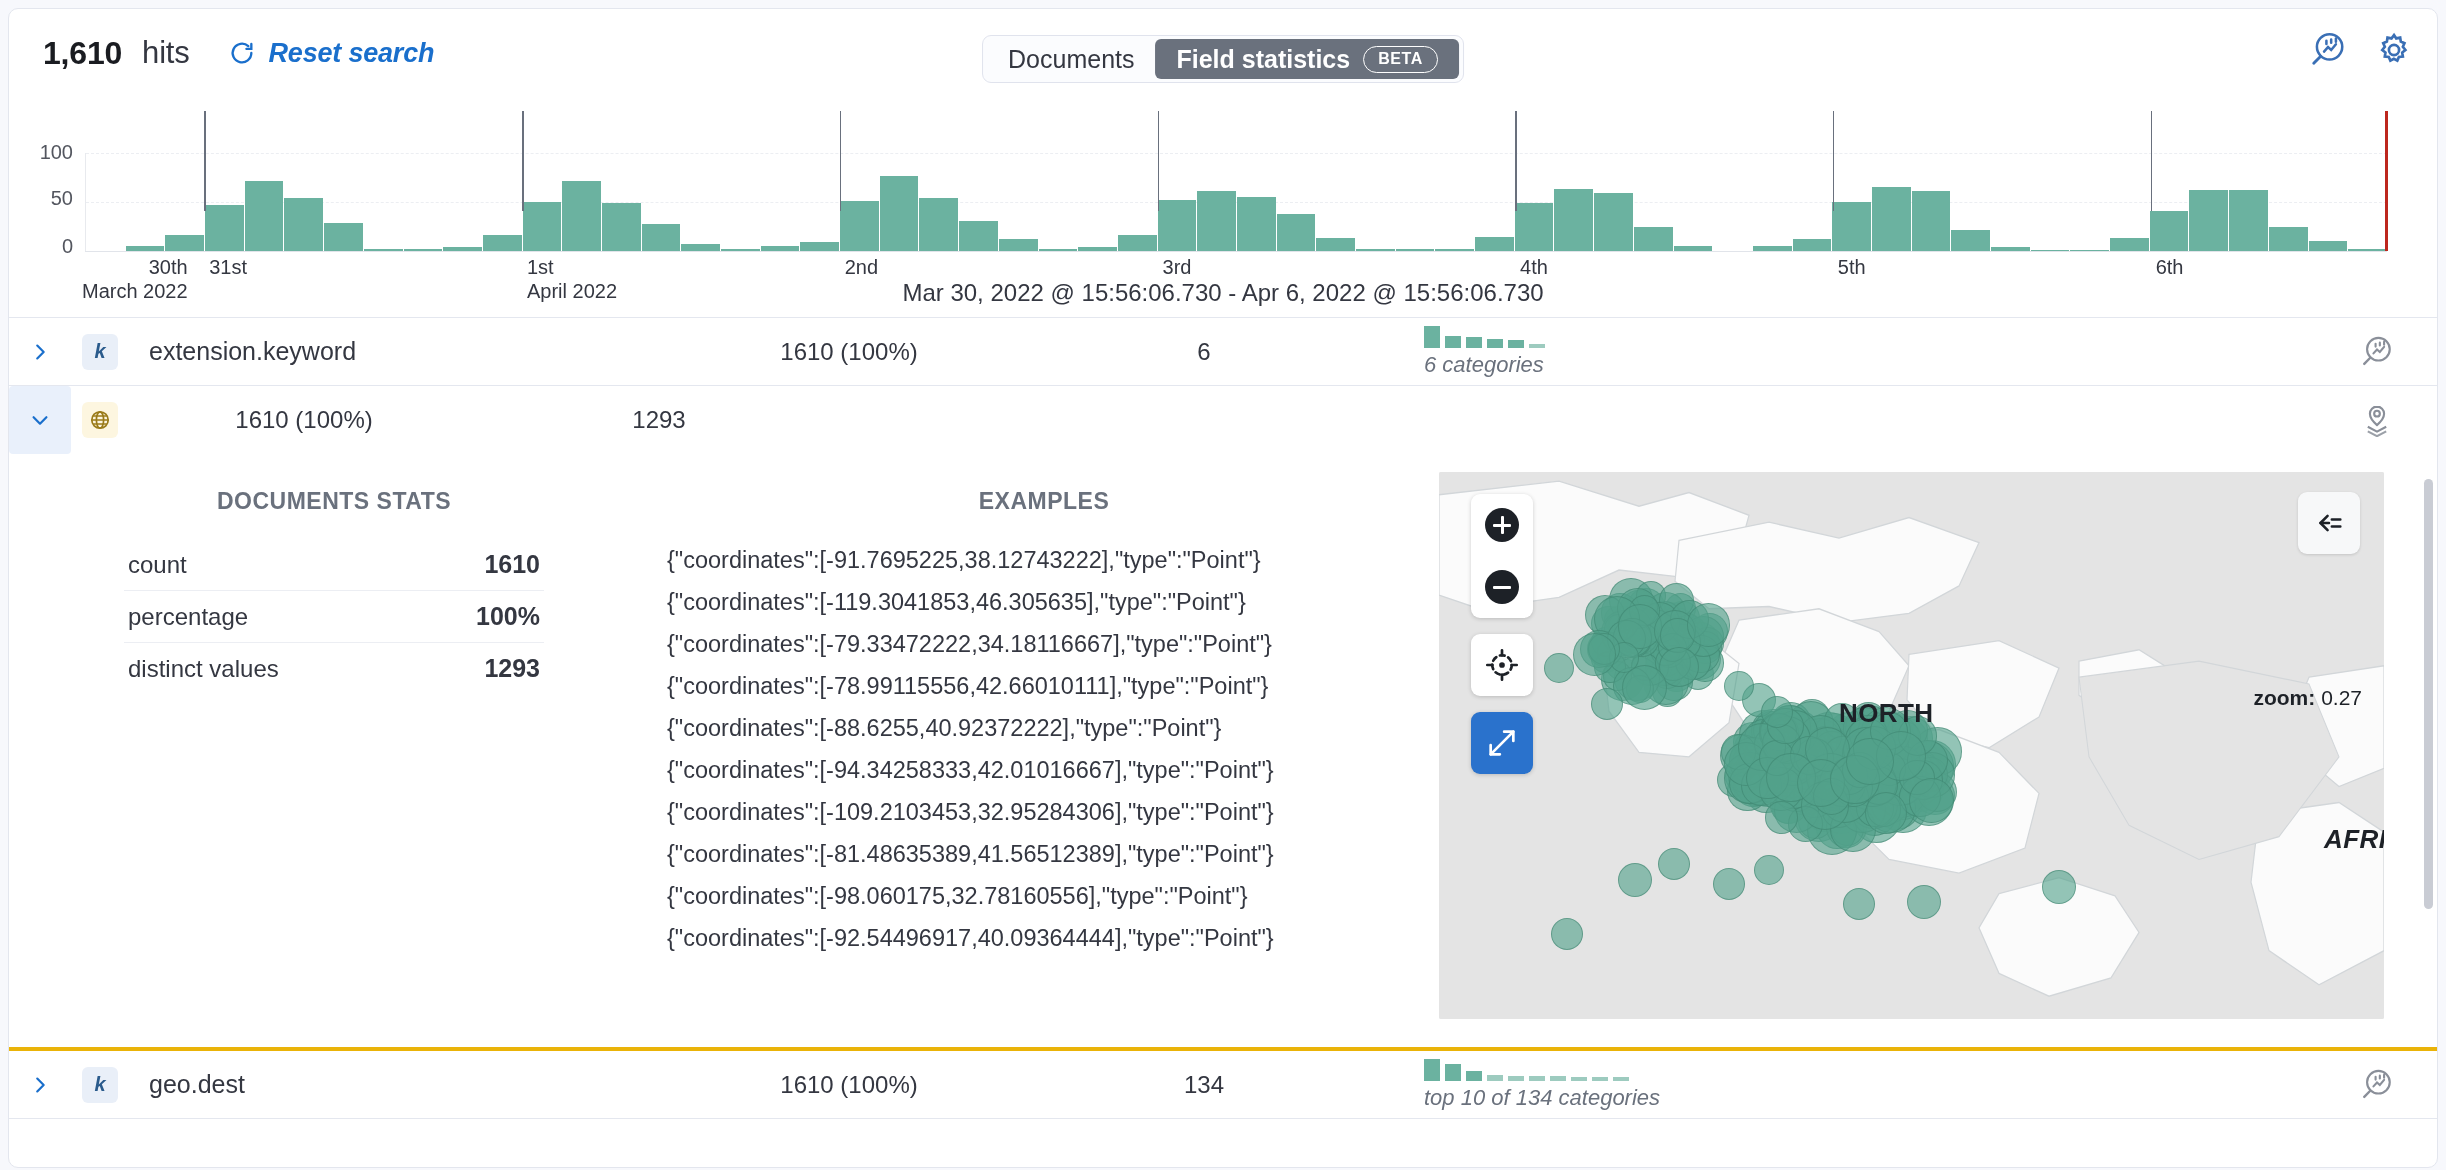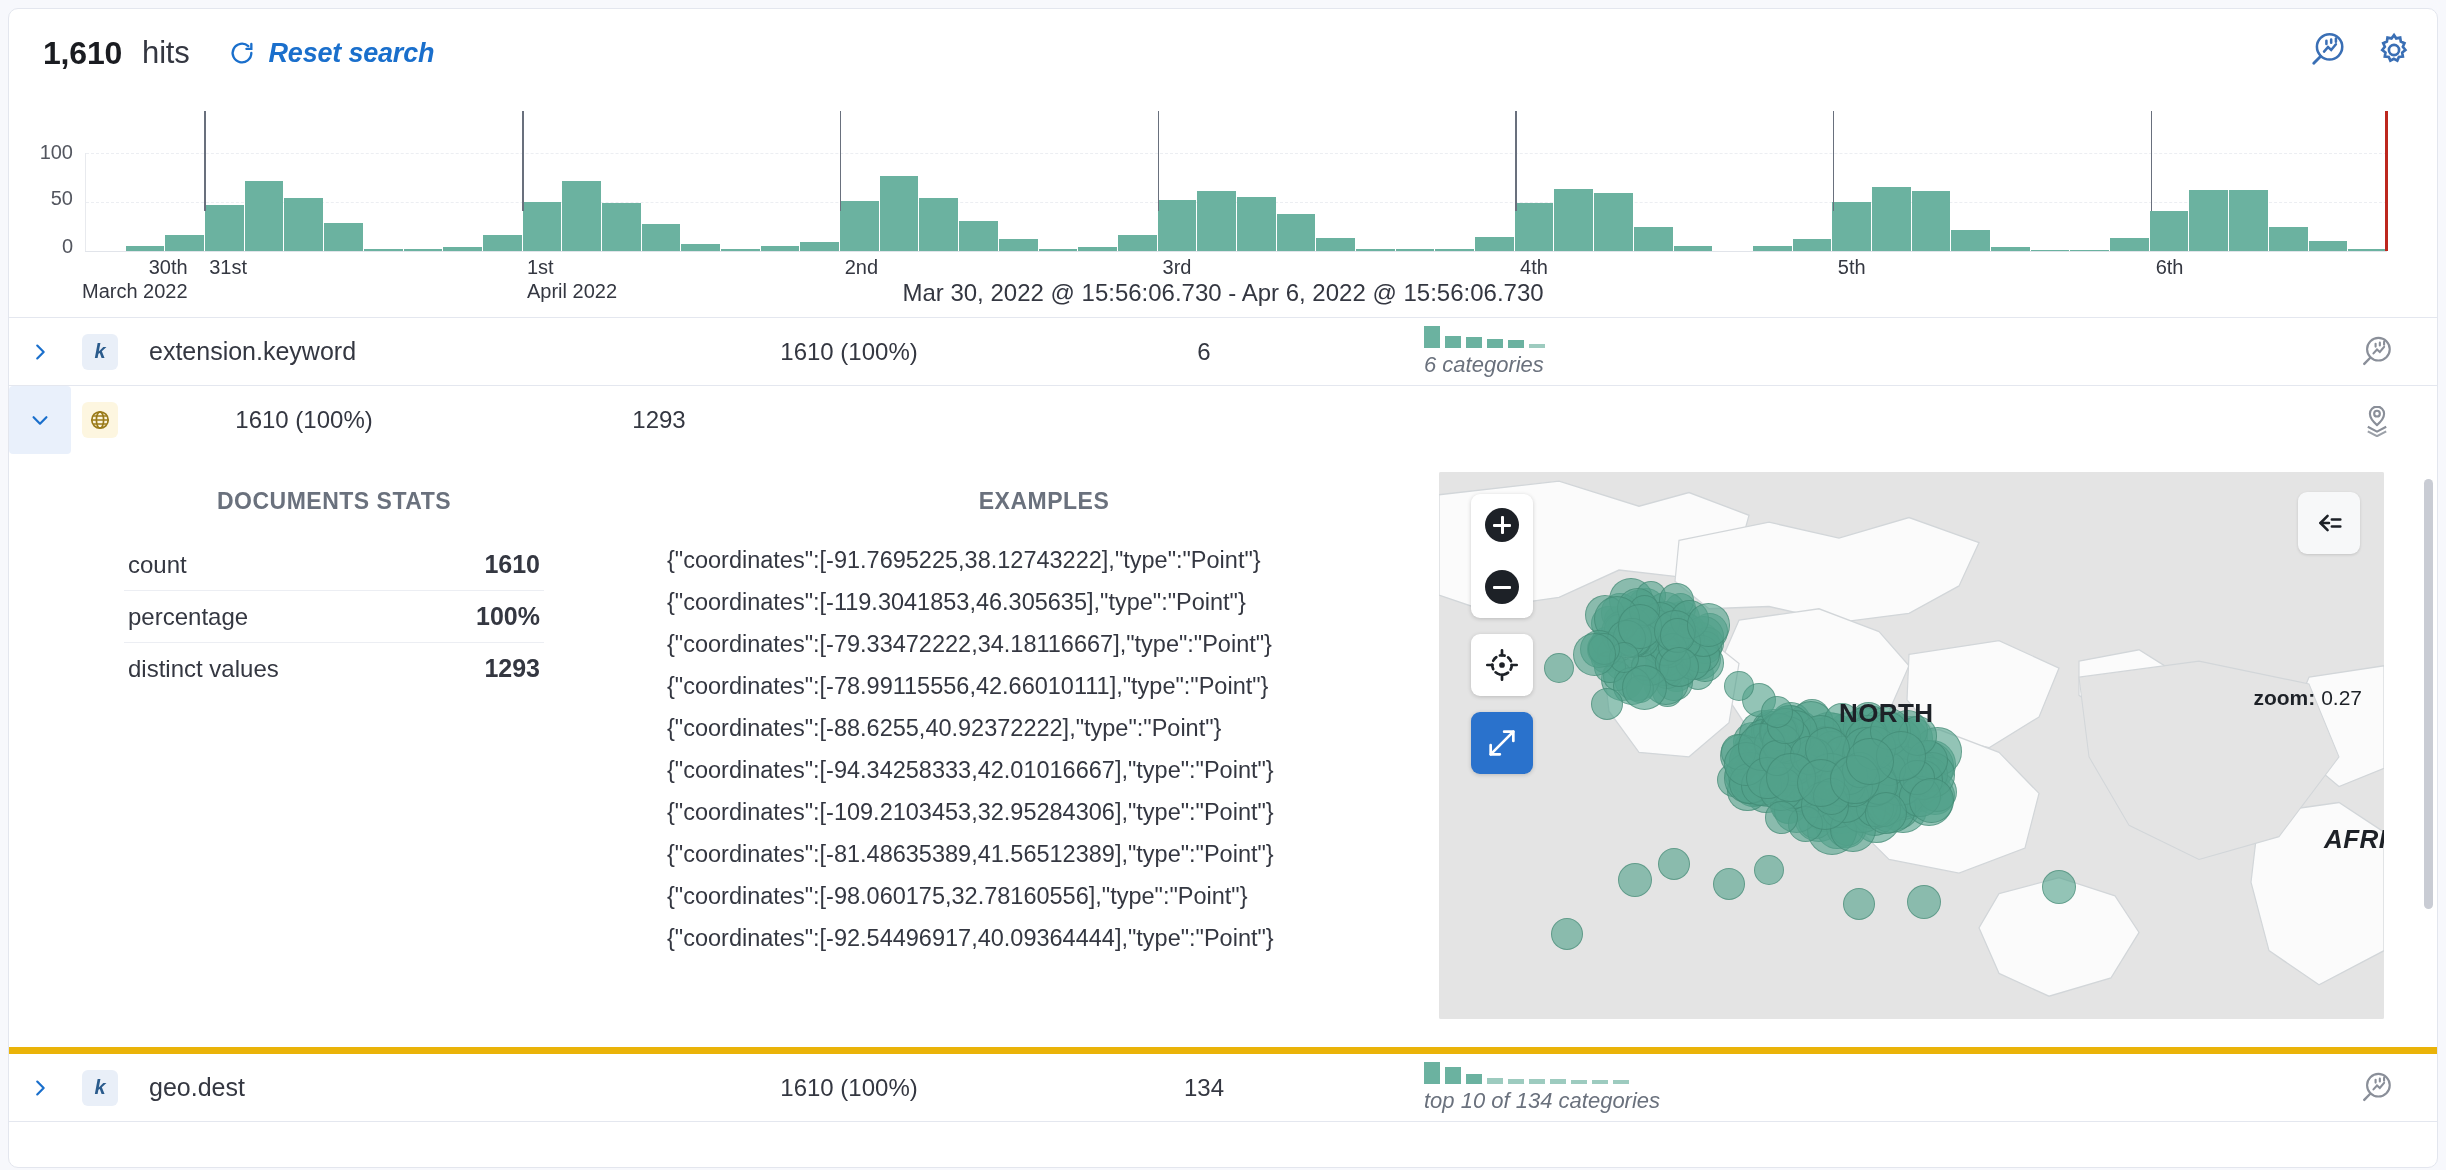--- a/index.html
+++ b/index.html
@@ -141,21 +141,21 @@
   .spark { display: flex; align-items: flex-end; gap: 5px; height: 22px; }
   .spark i { display: block; width: 16px; background: #6bb2a0; }
   .spark i.dash { background: #9dcbbf; }
   .cat-label {
     font-size: 22px; font-style: italic; color: #6a717d; margin-top: 4px;
   }
 
   
   .expanded {
     display: flex; padding: 18px 0 28px 0;
-    border-bottom: 7px solid #eab308;
+    border-bottom: 4px solid #eab308;
     background: #ffffff;
   }
   .col-stats { width: 650px; padding-top: 16px; }
   .col-title {
     text-align: center; font-size: 23px; font-weight: 700;
     letter-spacing: 0.5px; color: #6a717d; margin-bottom: 24px;
   }
   .stats-table { margin: 0 auto; width: 420px; }
   .stat-row {
     display: flex; justify-content: space-between; align-items: center;
@@ -246,20 +246,29 @@
     <div class="reset-wrap">
       <span>
         <svg class="reset-icon" viewBox="0 0 24 24" fill="none" stroke="#1a6fcc" stroke-width="2" stroke-linecap="round">
           <path d="M20 12a8 8 0 1 1-2.6-5.9"></path>
           <path d="M20 4.2v4.2h-4.2"></path>
         </svg>
       </span>
       <span class="reset-label">Reset search</span>
     </div>
 
+    <div class="tabs">
+      <div class="tab">
+        <span>Documents</span>
+      </div>
+      <div class="tab active">
+        <span>Field statistics</span>
+        <span class="beta-badge">BETA</span>
+      </div>
+    </div>
 
     <div class="topbar-right">
       <span>
         <svg class="icon-btn" viewBox="0 0 24 24" fill="none" stroke="#3a6fb5" stroke-width="1.6">
           <circle cx="13" cy="10" r="8"></circle>
           <path d="M7.4 15.9 3 20.4" stroke-linecap="round" stroke-width="1.8"></path>
           <path d="M9.5 13 12 10.2l2 1.8 3-3.6" stroke-linecap="round"></path>
           <path d="M11 8.2v-2M14 7.4v-2M17 6.8v-2" stroke-linecap="round"></path>
         </svg>
       </span>

